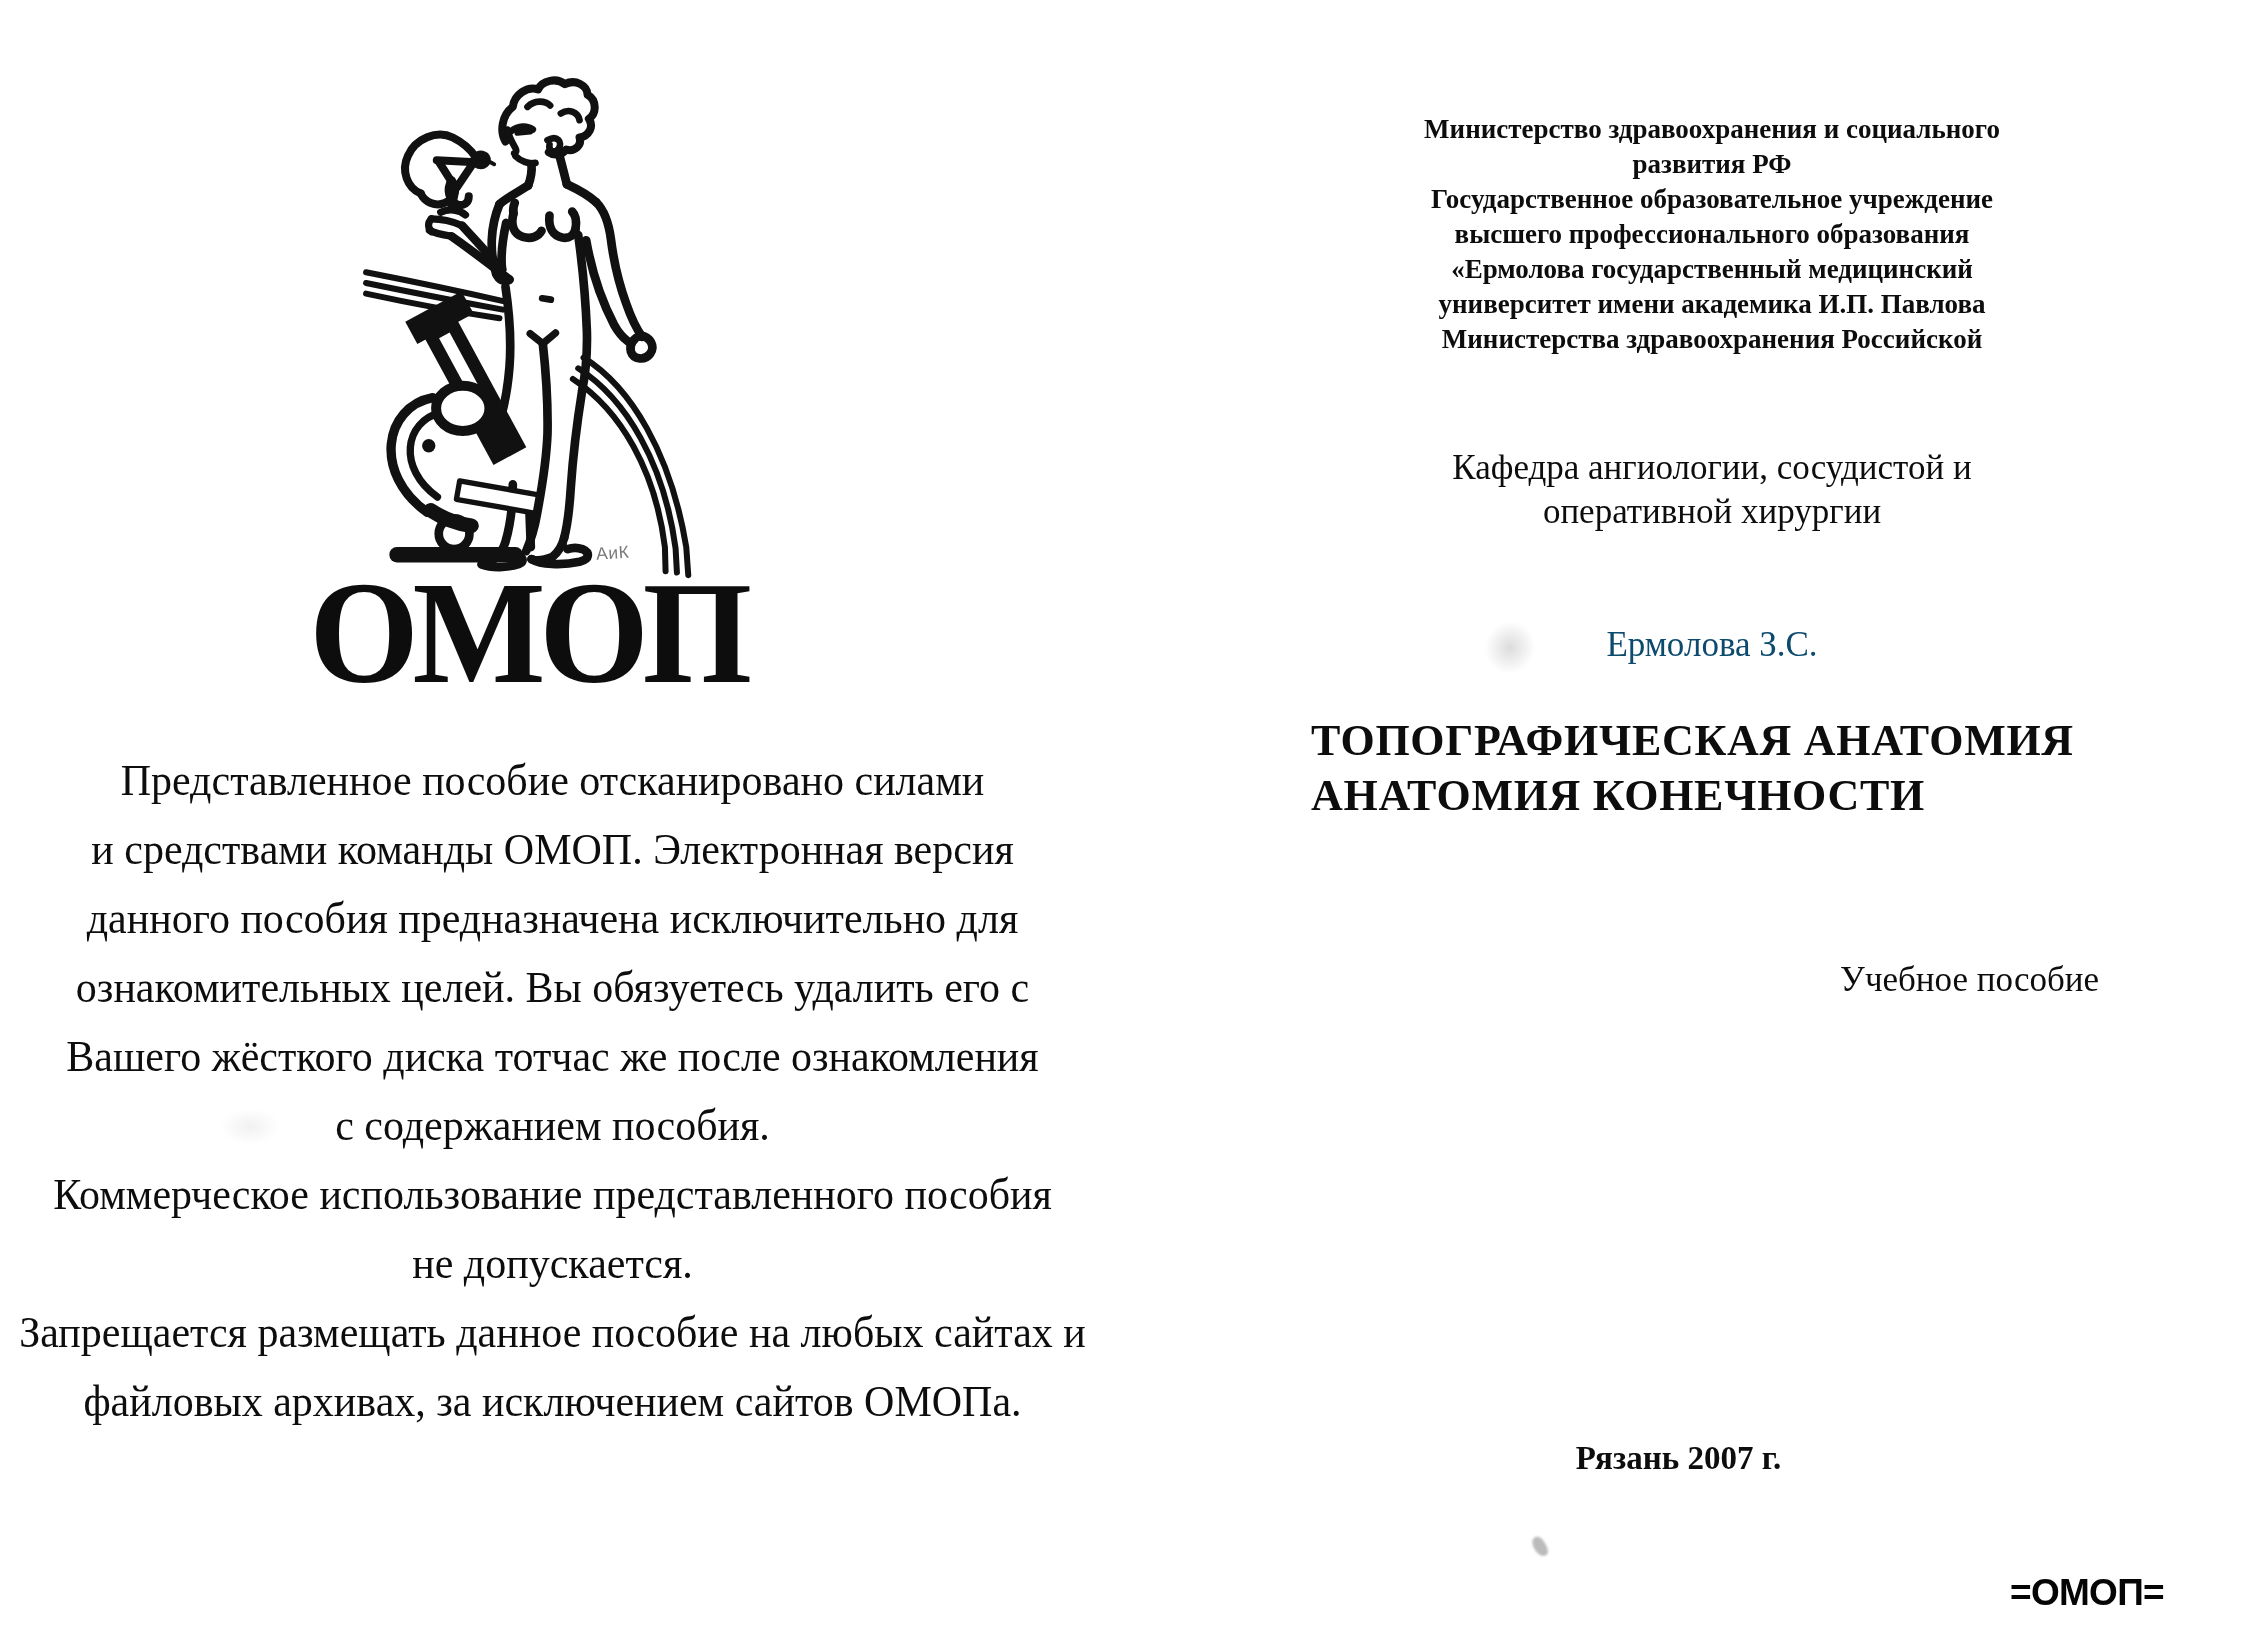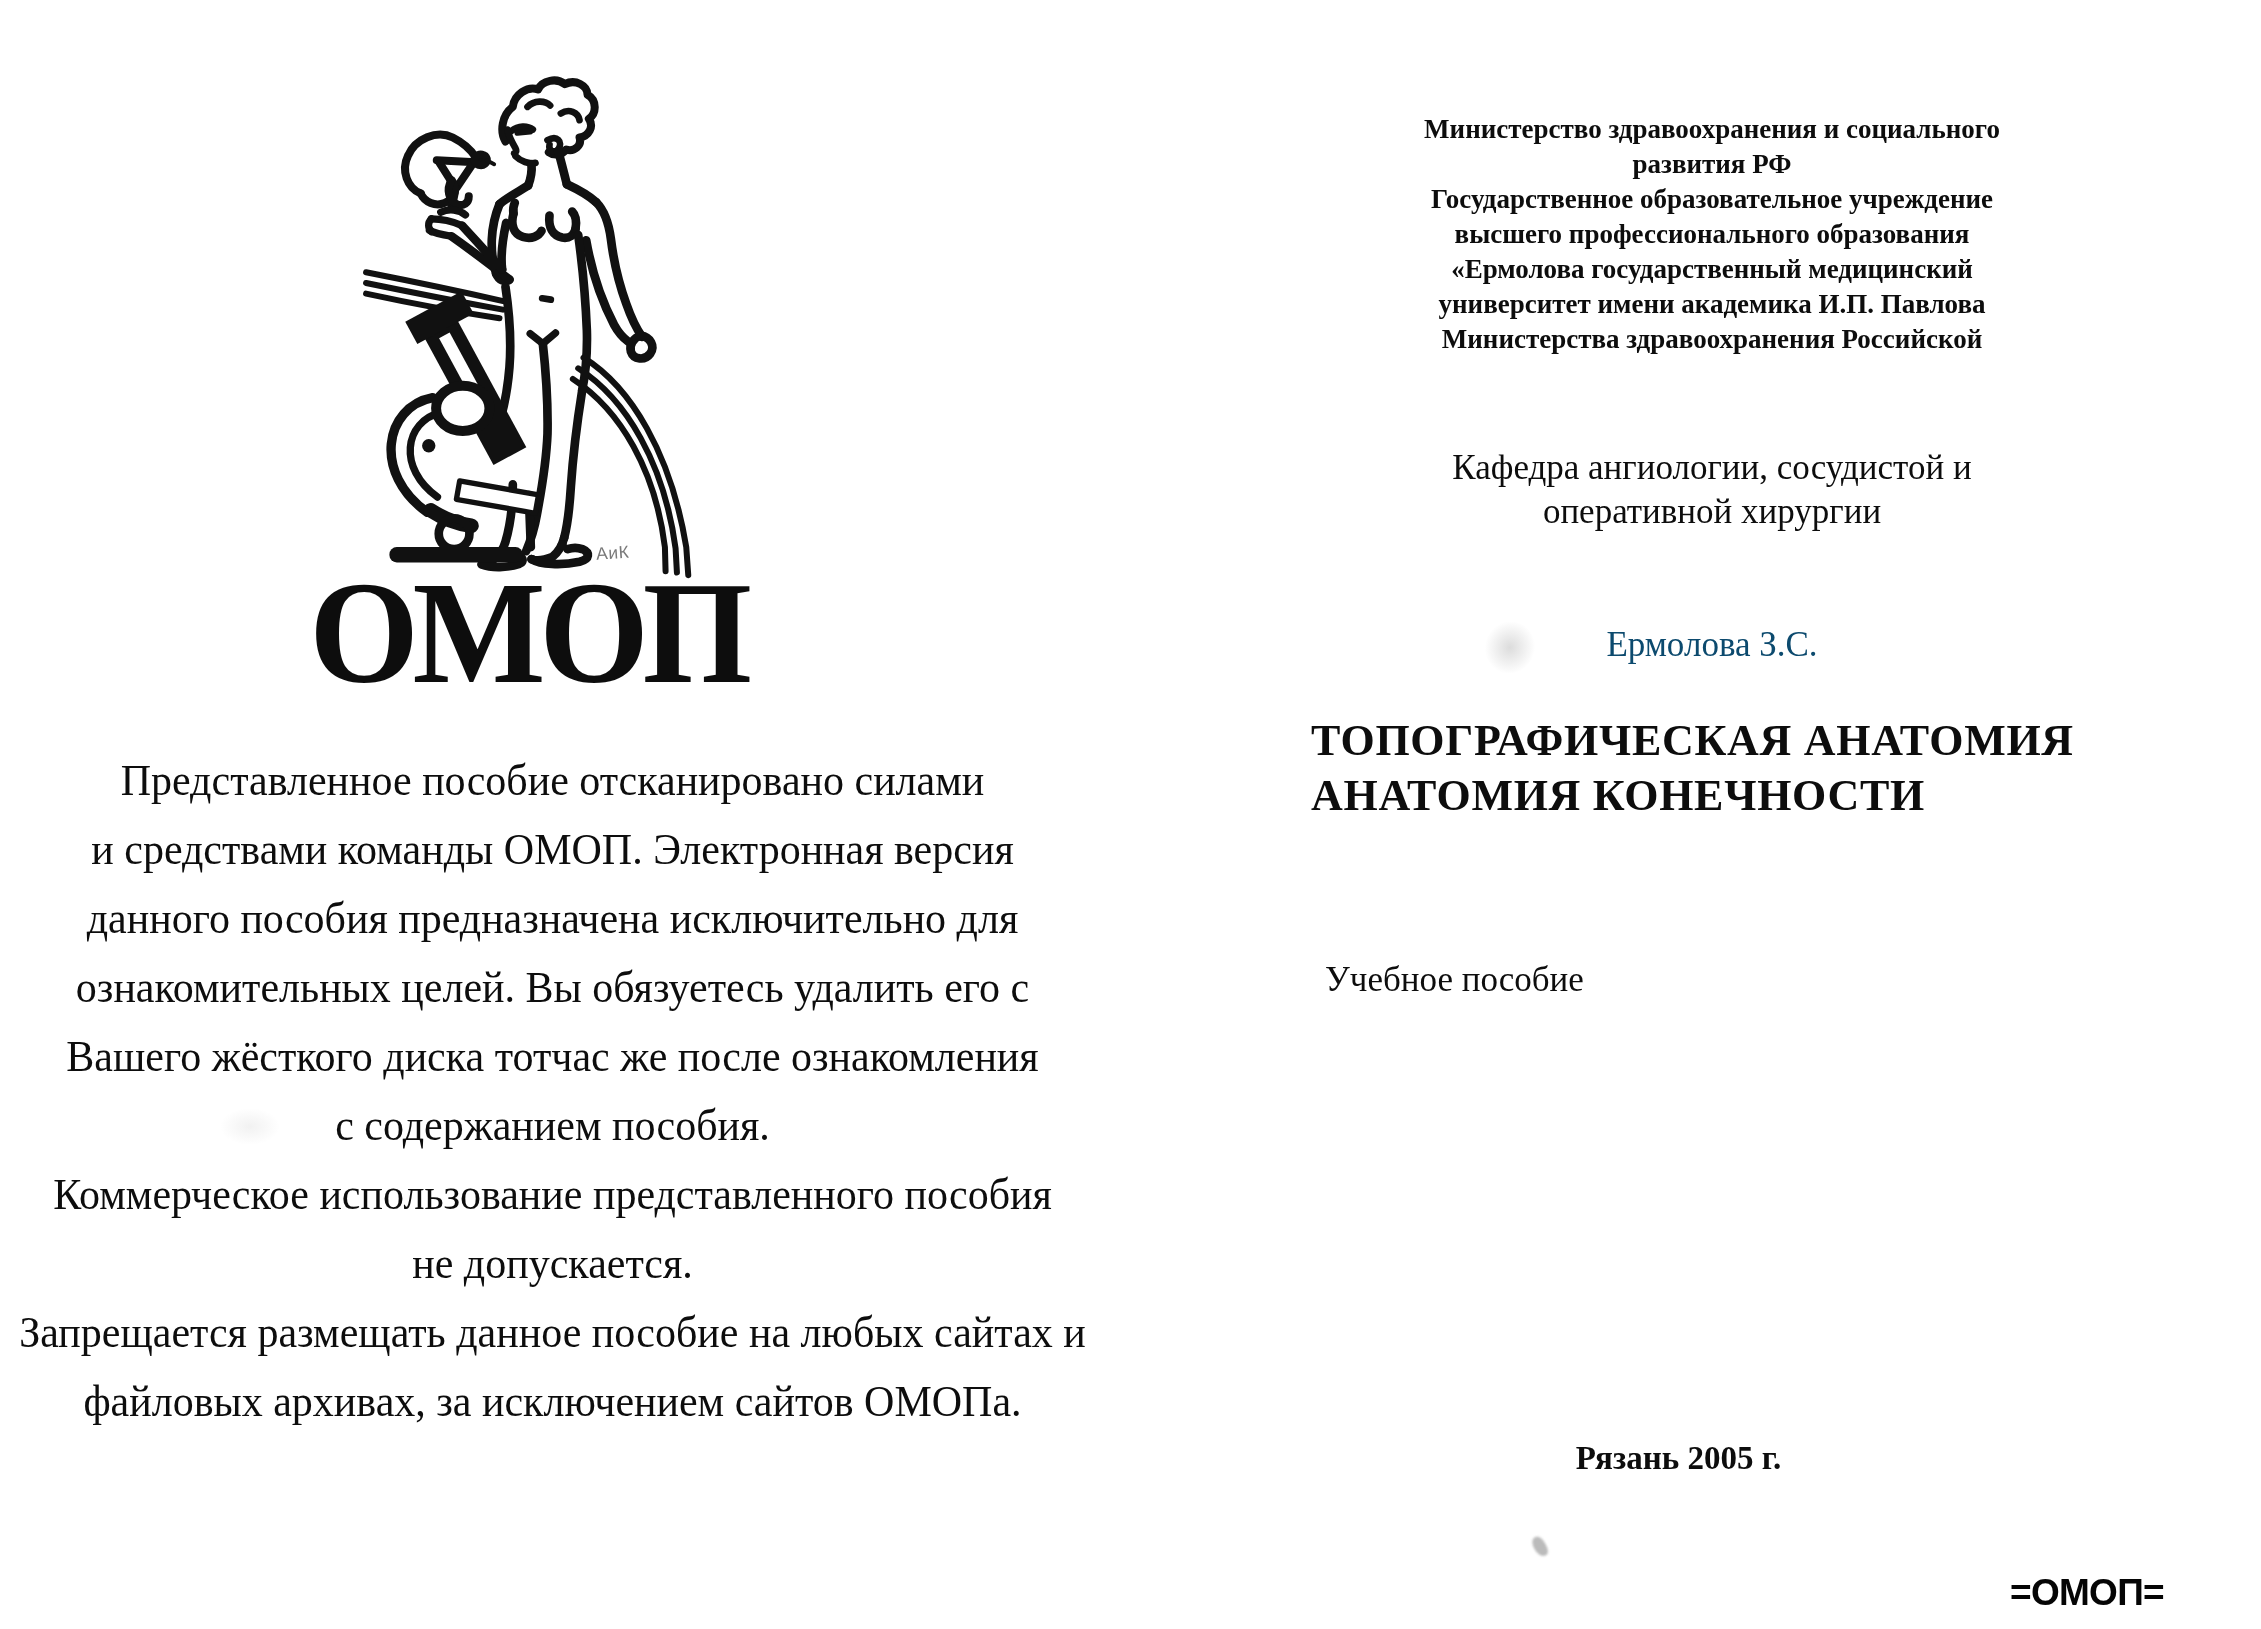--- a/index.html
+++ b/index.html
@@ -50,21 +50,21 @@
     position:absolute;left:1325px;top:625px;width:774px;
     text-align:center;font-size:35px;color:#0c4a6e;
   }
   .booktitle{
     position:absolute;left:1311px;top:713px;width:801px;
     text-align:left;font-weight:bold;
     font-size:44px;line-height:55px;color:#0d0d0d;letter-spacing:0.7px;
   }
   .subtitle{
     position:absolute;left:1325px;top:960px;width:774px;
-    text-align:left;font-size:35px;color:#0d0d0d;
+    text-align:right;font-size:35px;color:#0d0d0d;
   }
   .imprint{
     position:absolute;left:1365px;top:1440px;width:627px;
     text-align:center;font-size:33px;font-weight:bold;color:#0d0d0d;
   }
   .watermark{
     position:absolute;left:2010px;top:1572px;width:240px;
     font-family:"Liberation Sans","DejaVu Sans",sans-serif;
     font-size:37px;font-weight:bold;letter-spacing:-0.7px;color:#050505;
   }
@@ -230,21 +230,21 @@
 
   <div class="author">Ермолова З.С.</div>
 
   <div class="booktitle">
     <div>ТОПОГРАФИЧЕСКАЯ АНАТОМИЯ</div>
     <div>АНАТОМИЯ КОНЕЧНОСТИ</div>
   </div>
 
   <div class="subtitle">Учебное пособие</div>
 
-  <div class="imprint">Рязань 2005 г.</div>
+  <div class="imprint">Рязань 2007 г.</div>
 
   <div class="watermark">=ОМОП=</div>
 
   <div class="artifact1"></div>
   <div class="artifact2"></div>
   <div class="artifact3"></div>
 
 </div>
 
 

